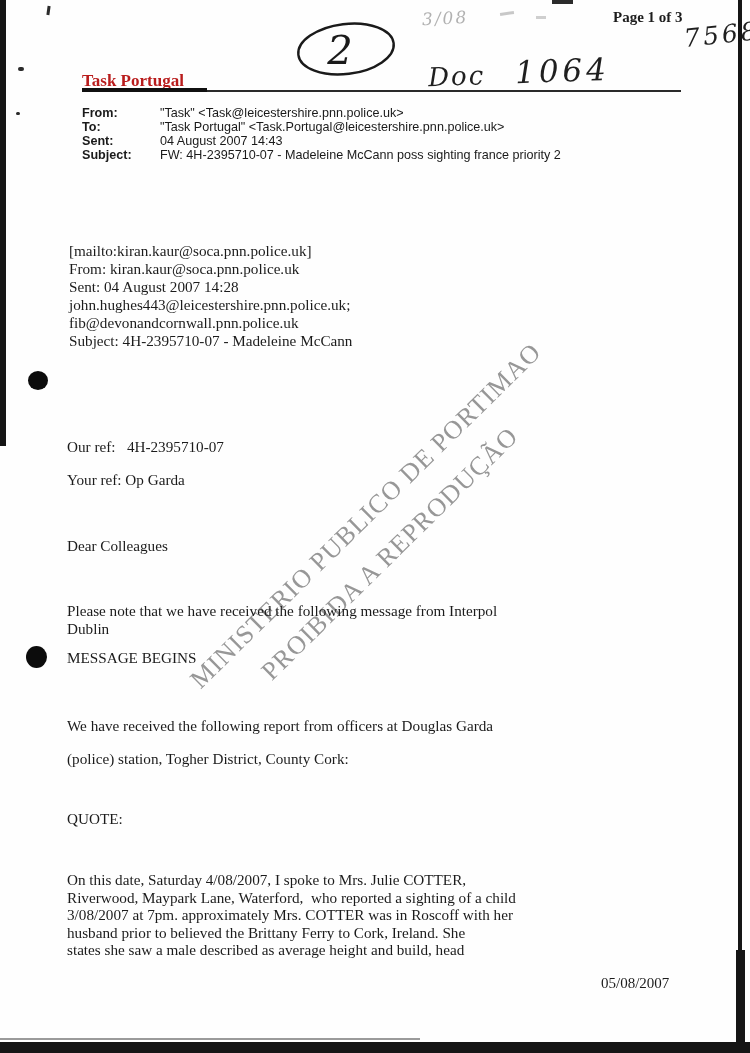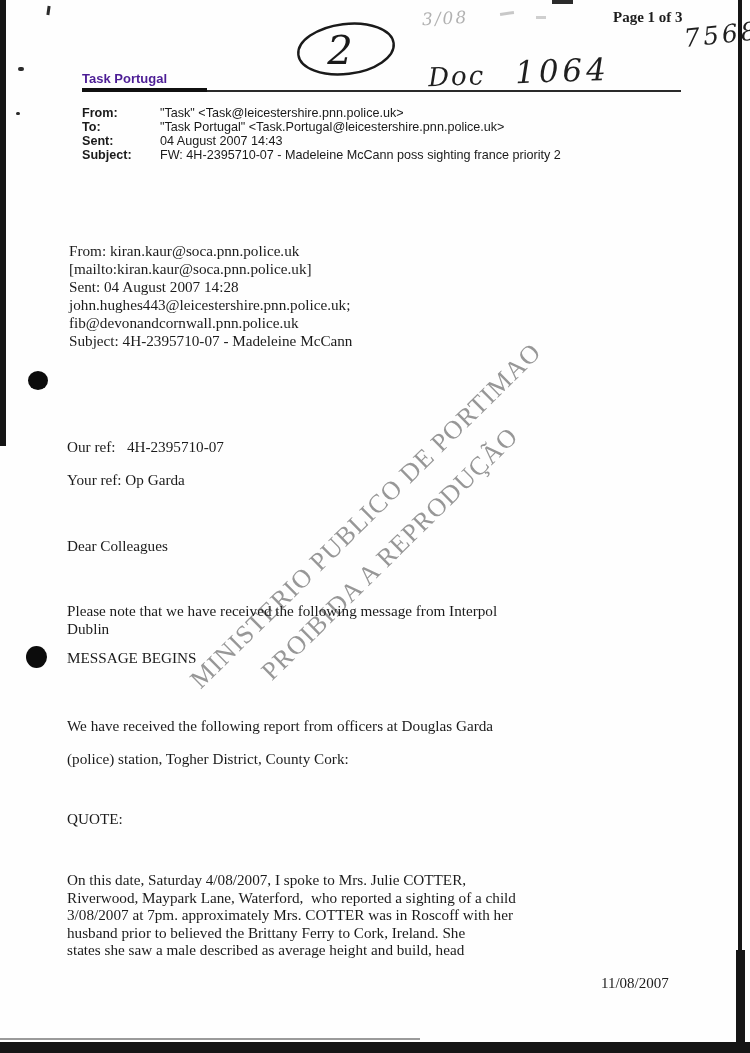--- a/index.html
+++ b/index.html
@@ -15,22 +15,22 @@
   .abs{position:absolute;}
   .line{white-space:pre;}
 
   
   .body-text{font-size:15.2px;line-height:17.8px;color:#1b1b1b;}
   .fwd-block .line{line-height:18.1px;}
   .quote-block .line{line-height:17.6px;}
 
   
   .title{
-    font-family:Liberation Sans, sans-serif;
-    font-weight:bold;font-size:13px;color:#4c1d95;
+    font-family:Liberation Serif, serif;
+    font-weight:bold;font-size:17px;color:#b91c1c;
   }
   .meta{font-family:"Liberation Sans", sans-serif;font-size:12.6px;line-height:14.1px;color:#1a1a1a;}
   .meta-row{white-space:pre;}
   .meta-label{display:inline-block;width:78px;font-weight:bold;}
 
   .rule-thick{background:#101010;height:4px;}
   .rule-thin{background:#2a2a2a;height:2px;}
 
   
   .edge{background:#151515;}
@@ -99,22 +99,22 @@
   <div class="abs content rule-thin" style="left:207px;top:90px;width:474px;"></div>
 
   <div class="abs content meta" style="left:82px;top:106px;">
     <div class="meta-row"><span class="meta-label">From:</span><span>"Task" &lt;Task@leicestershire.pnn.police.uk&gt;</span></div>
     <div class="meta-row"><span class="meta-label">To:</span><span>"Task Portugal" &lt;Task.Portugal@leicestershire.pnn.police.uk&gt;</span></div>
     <div class="meta-row"><span class="meta-label">Sent:</span><span>04 August 2007 14:43</span></div>
     <div class="meta-row"><span class="meta-label">Subject:</span><span>FW: 4H-2395710-07 - Madeleine McCann poss sighting france priority 2</span></div>
   </div>
 
   <div class="abs content body-text fwd-block" style="left:69px;top:242px;">
+    <div class="line">[mailto:kiran.kaur@soca.pnn.police.uk]</div>
     <div class="line">From: kiran.kaur@soca.pnn.police.uk</div>
-    <div class="line">[mailto:kiran.kaur@soca.pnn.police.uk]</div>
     <div class="line">Sent: 04 August 2007 14:28</div>
     <div class="line">john.hughes443@leicestershire.pnn.police.uk;</div>
     <div class="line">fib@devonandcornwall.pnn.police.uk</div>
     <div class="line">Subject: 4H-2395710-07 - Madeleine McCann</div>
   </div>
 
   <div class="abs content body-text line" style="left:67px;top:438px;">Our ref:   4H-2395710-07</div>
   <div class="abs content body-text line" style="left:67px;top:471px;">Your ref: Op Garda</div>
   <div class="abs content body-text line" style="left:67px;top:537px;">Dear Colleagues</div>
   <div class="abs content body-text line" style="left:67px;top:602px;">Please note that we have received the following message from Interpol</div>
@@ -125,15 +125,15 @@
   <div class="abs content body-text line" style="left:67px;top:810px;">QUOTE:</div>
 
   <div class="abs content body-text quote-block" style="left:67px;top:871px;">
     <div class="line">On this date, Saturday 4/08/2007, I spoke to Mrs. Julie COTTER,</div>
     <div class="line">Riverwood, Maypark Lane, Waterford,  who reported a sighting of a child</div>
     <div class="line">3/08/2007 at 7pm. approximately Mrs. COTTER was in Roscoff with her</div>
     <div class="line">husband prior to believed the Brittany Ferry to Cork, Ireland. She</div>
     <div class="line">states she saw a male described as average height and build, head</div>
   </div>
 
-  <div class="abs content footer-date" style="left:601px;top:975px;">11/08/2007</div>
+  <div class="abs content footer-date" style="left:601px;top:975px;">05/08/2007</div>
 
 </div>
 
 </body></html>

